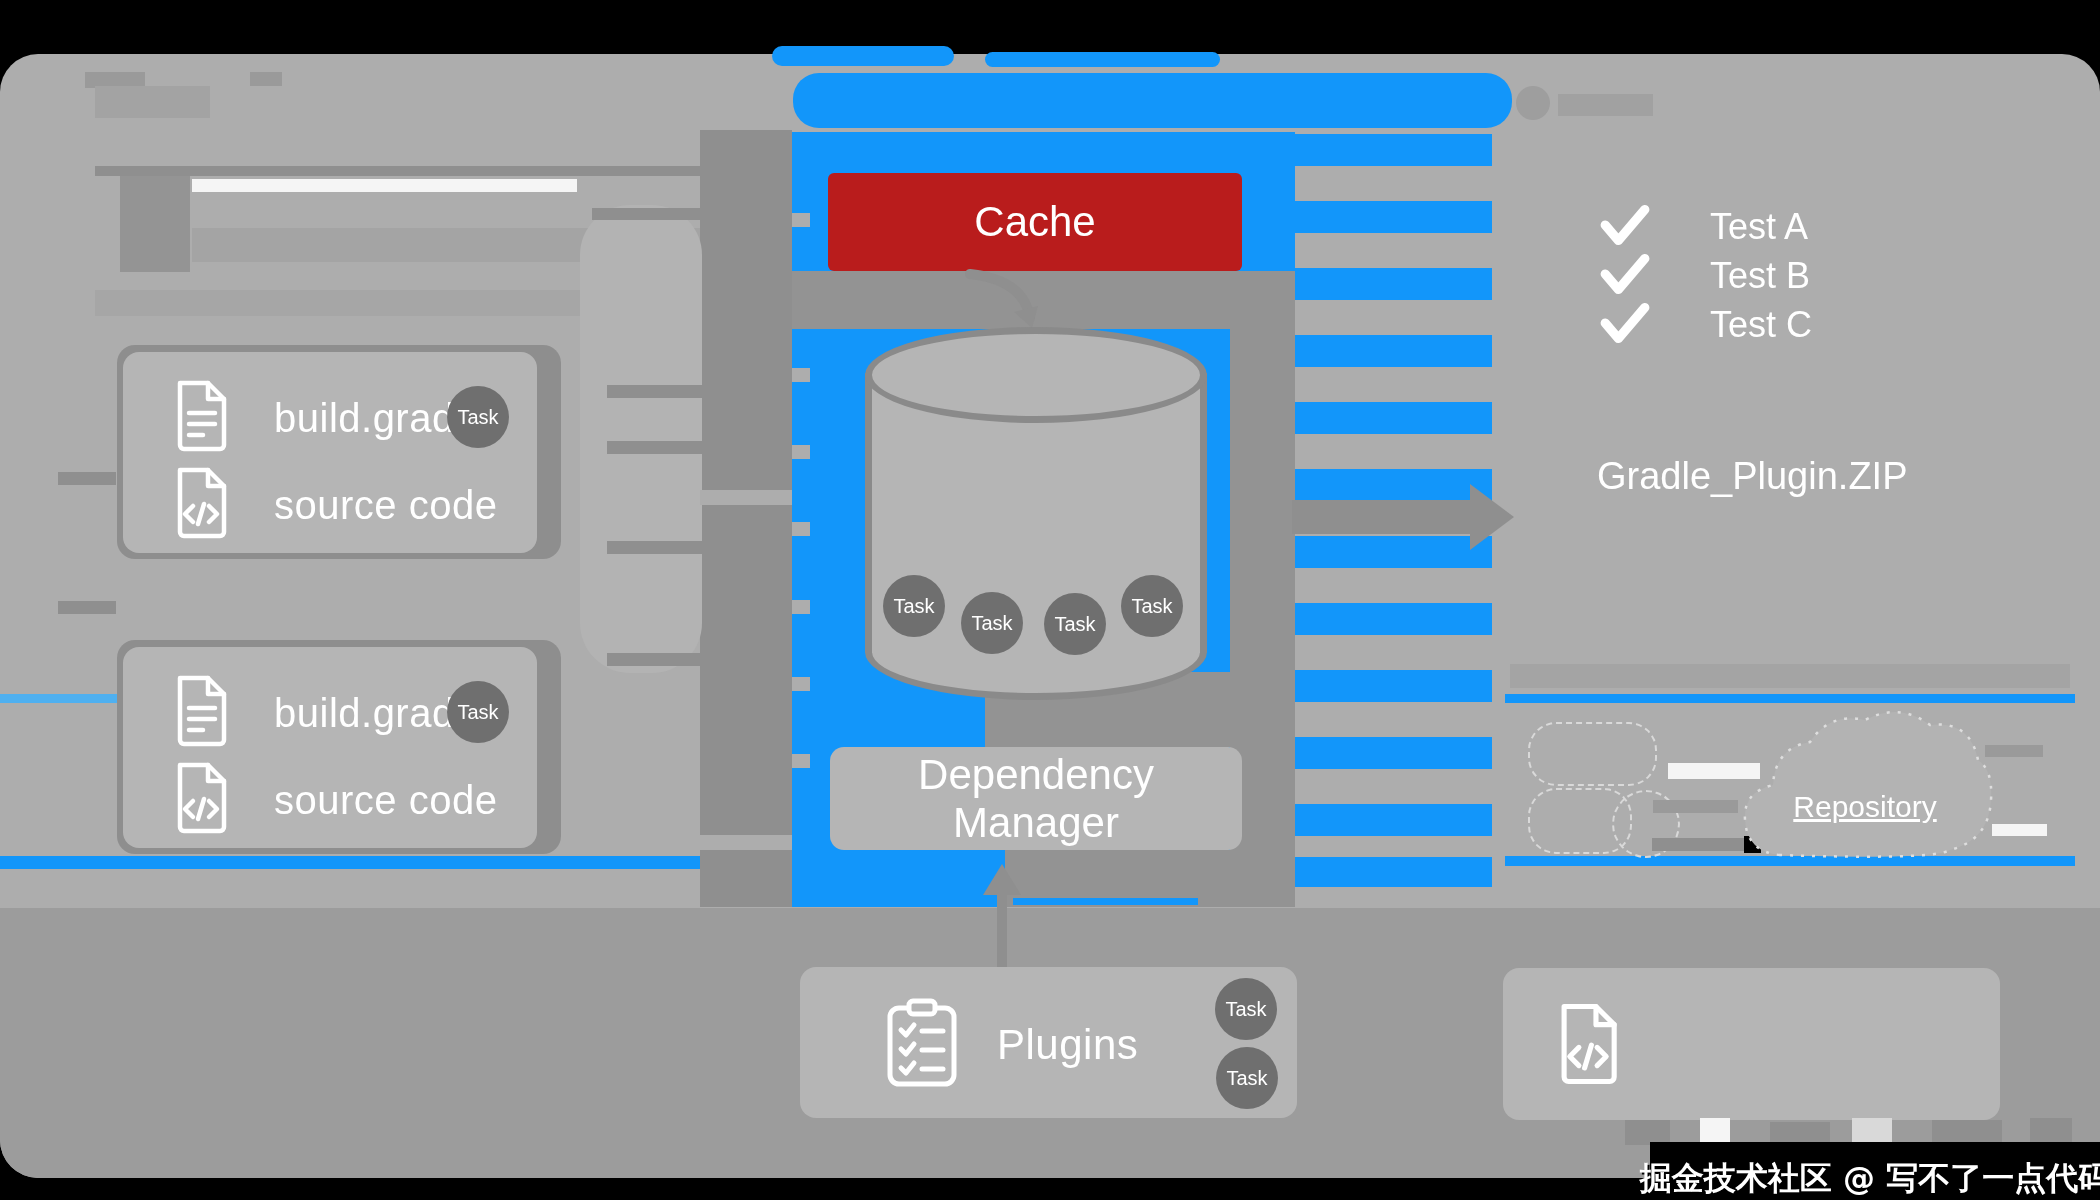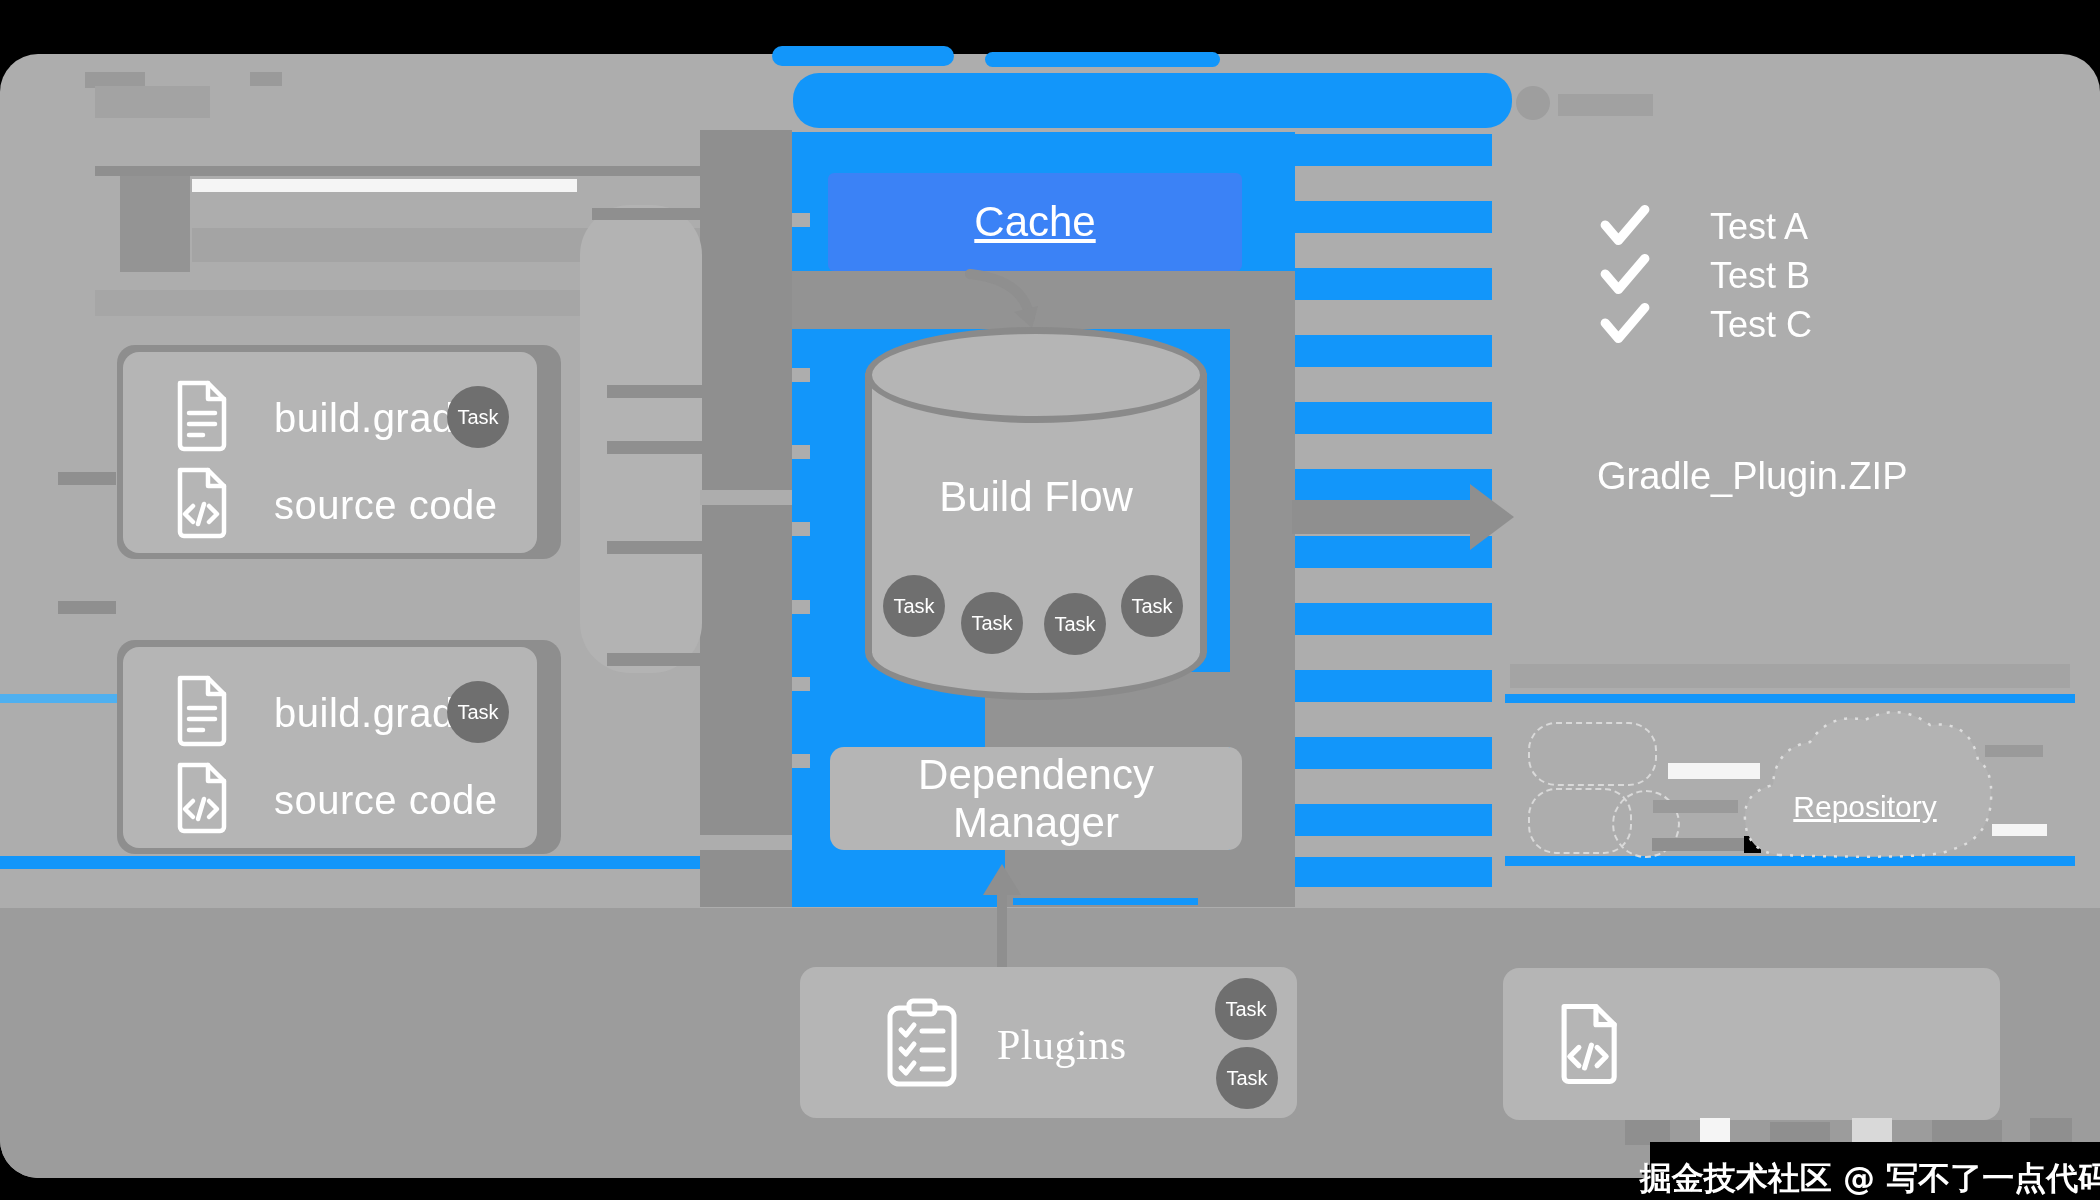--- a/index.html
+++ b/index.html
@@ -163,37 +163,34 @@
           <path d="M36 4 V20 H52"></path>
           <path d="M21 40 L13 48 L21 56"></path>
           <path d="M37 40 L45 48 L37 56"></path>
           <path d="M32 38 L26 58"></path>
         </svg>
       </span>
       <span class="card-label" style="margin-left:44px;">source code</span>
     </div>
   </div>
 
-  <div class="abs big-label" style="left:828px;top:173px;width:414px;height:98px;background:#3b82f6;border-radius:6px;text-decoration:underline;">
+  <div class="abs big-label" style="left:828px;top:173px;width:414px;height:98px;background:#b91c1c;border-radius:6px;">
     <span>Cache</span>
   </div>
 
   <div class="abs" style="left:962px;top:268px;">
     <svg width="90" height="64" viewBox="0 0 90 64" fill="none">
       <path d="M8 6 C 46 10, 64 26, 68 50" stroke="#8f8f8f" stroke-width="10" stroke-linecap="round"></path>
       <path d="M52 44 L70 60 L76 38 Z" fill="#8f8f8f"></path>
     </svg>
   </div>
 
   <div class="abs cyl-ell" style="left:865px;top:604px;"></div>
   <div class="abs cyl-body" style="left:865px;top:373px;height:280px;"></div>
   <div class="abs cyl-ell" style="left:865px;top:327px;"></div>
-  <div class="abs big-label" style="left:865px;top:472px;width:342px;height:50px;">
-    <span>Build Flow</span>
-  </div>
   <div class="abs task" style="left:883px;top:575px;">
       <span>Task</span>
     </div>
   <div class="abs task" style="left:961px;top:592px;">
       <span>Task</span>
     </div>
   <div class="abs task" style="left:1044px;top:593px;">
       <span>Task</span>
     </div>
   <div class="abs task" style="left:1121px;top:575px;">
@@ -267,21 +264,21 @@
         <rect x="5" y="11" width="64" height="76" rx="9"></rect>
         <rect x="24" y="4" width="26" height="13" rx="4" fill="#b5b5b5"></rect>
         <path d="M16 33 L21 38 L29 28"></path>
           <line x1="37" y1="34" x2="58" y2="34"></line>
         <path d="M16 52 L21 57 L29 47"></path>
           <line x1="37" y1="53" x2="58" y2="53"></line>
         <path d="M16 71 L21 76 L29 66"></path>
           <line x1="37" y1="72" x2="58" y2="72"></line>
       </svg>
     </span>
-    <span class="card-label" style="position:absolute;left:197px;top:54px;font-size:42px;font-family:Liberation Serif, serif;">Plugins</span>
+    <span class="card-label" style="position:absolute;left:197px;top:54px;font-size:42px;">Plugins</span>
     <div class="task" style="position:absolute;left:415px;top:11px;">
         <span>Task</span>
       </div>
     <div class="task" style="position:absolute;left:416px;top:80px;">
         <span>Task</span>
       </div>
   </div>
 
   <div class="abs lightbox" style="left:1503px;top:968px;width:497px;height:152px;">
     <span style="position:absolute;left:52px;top:32px;">

